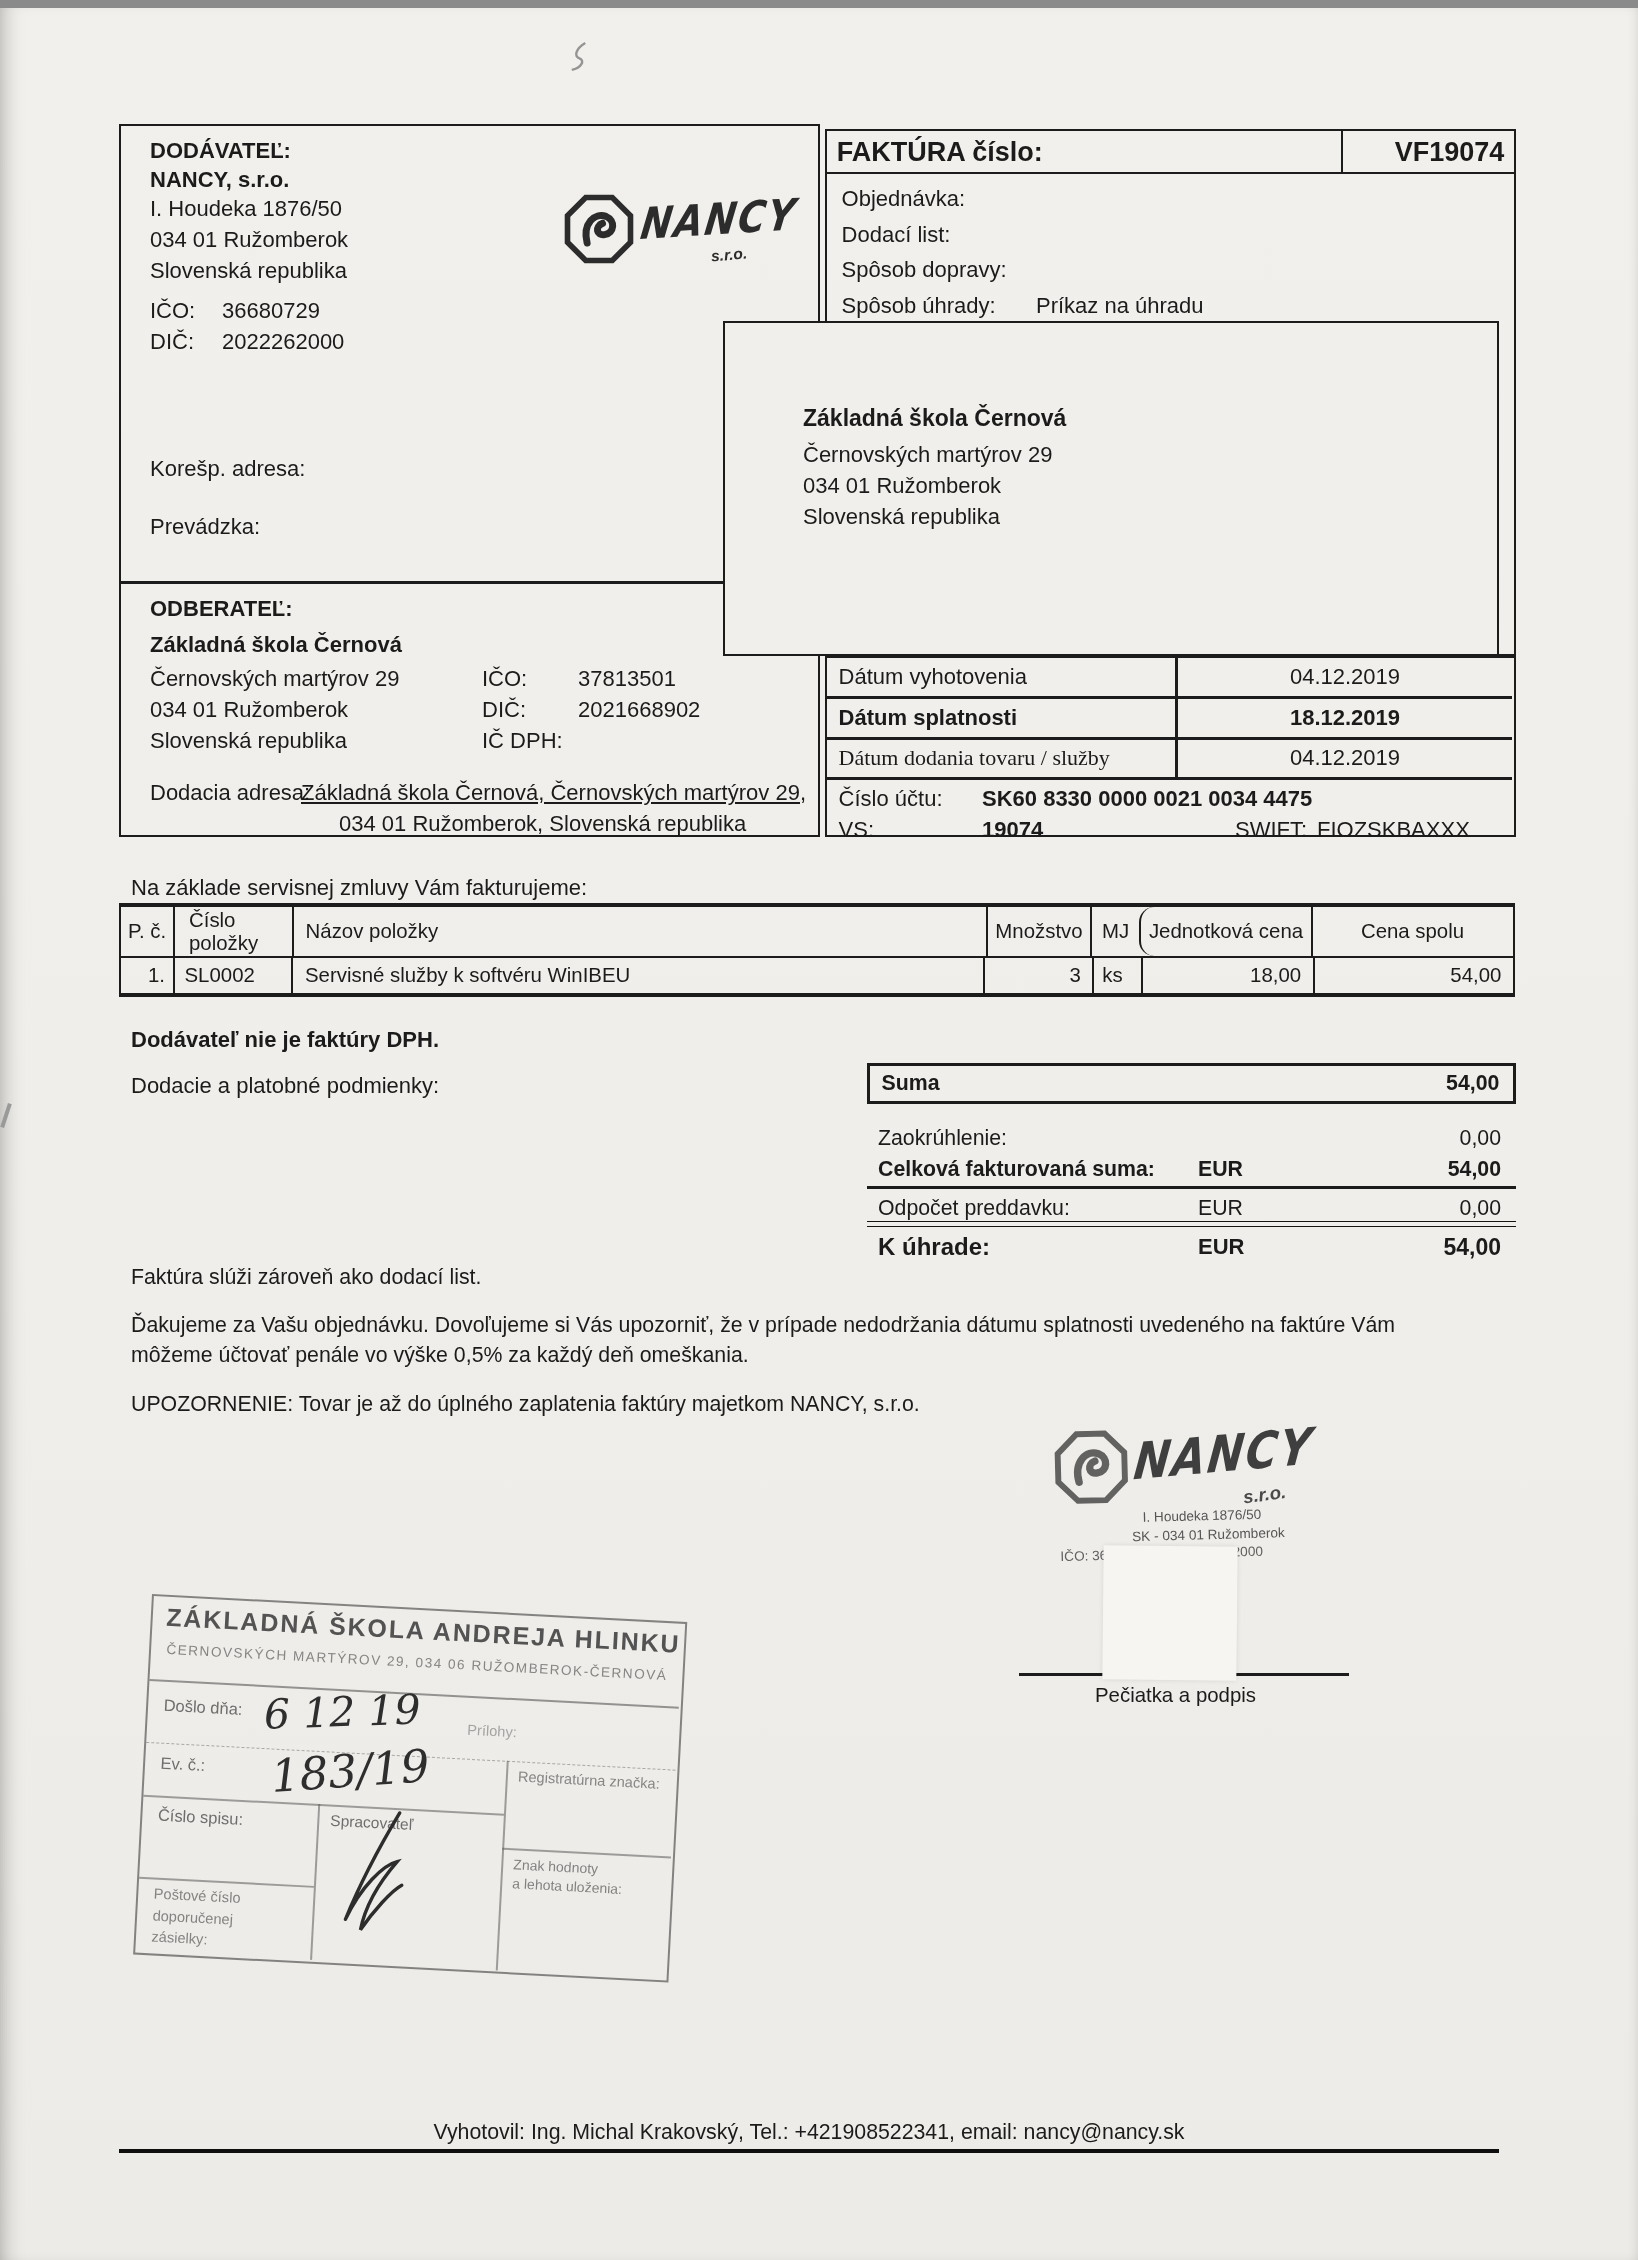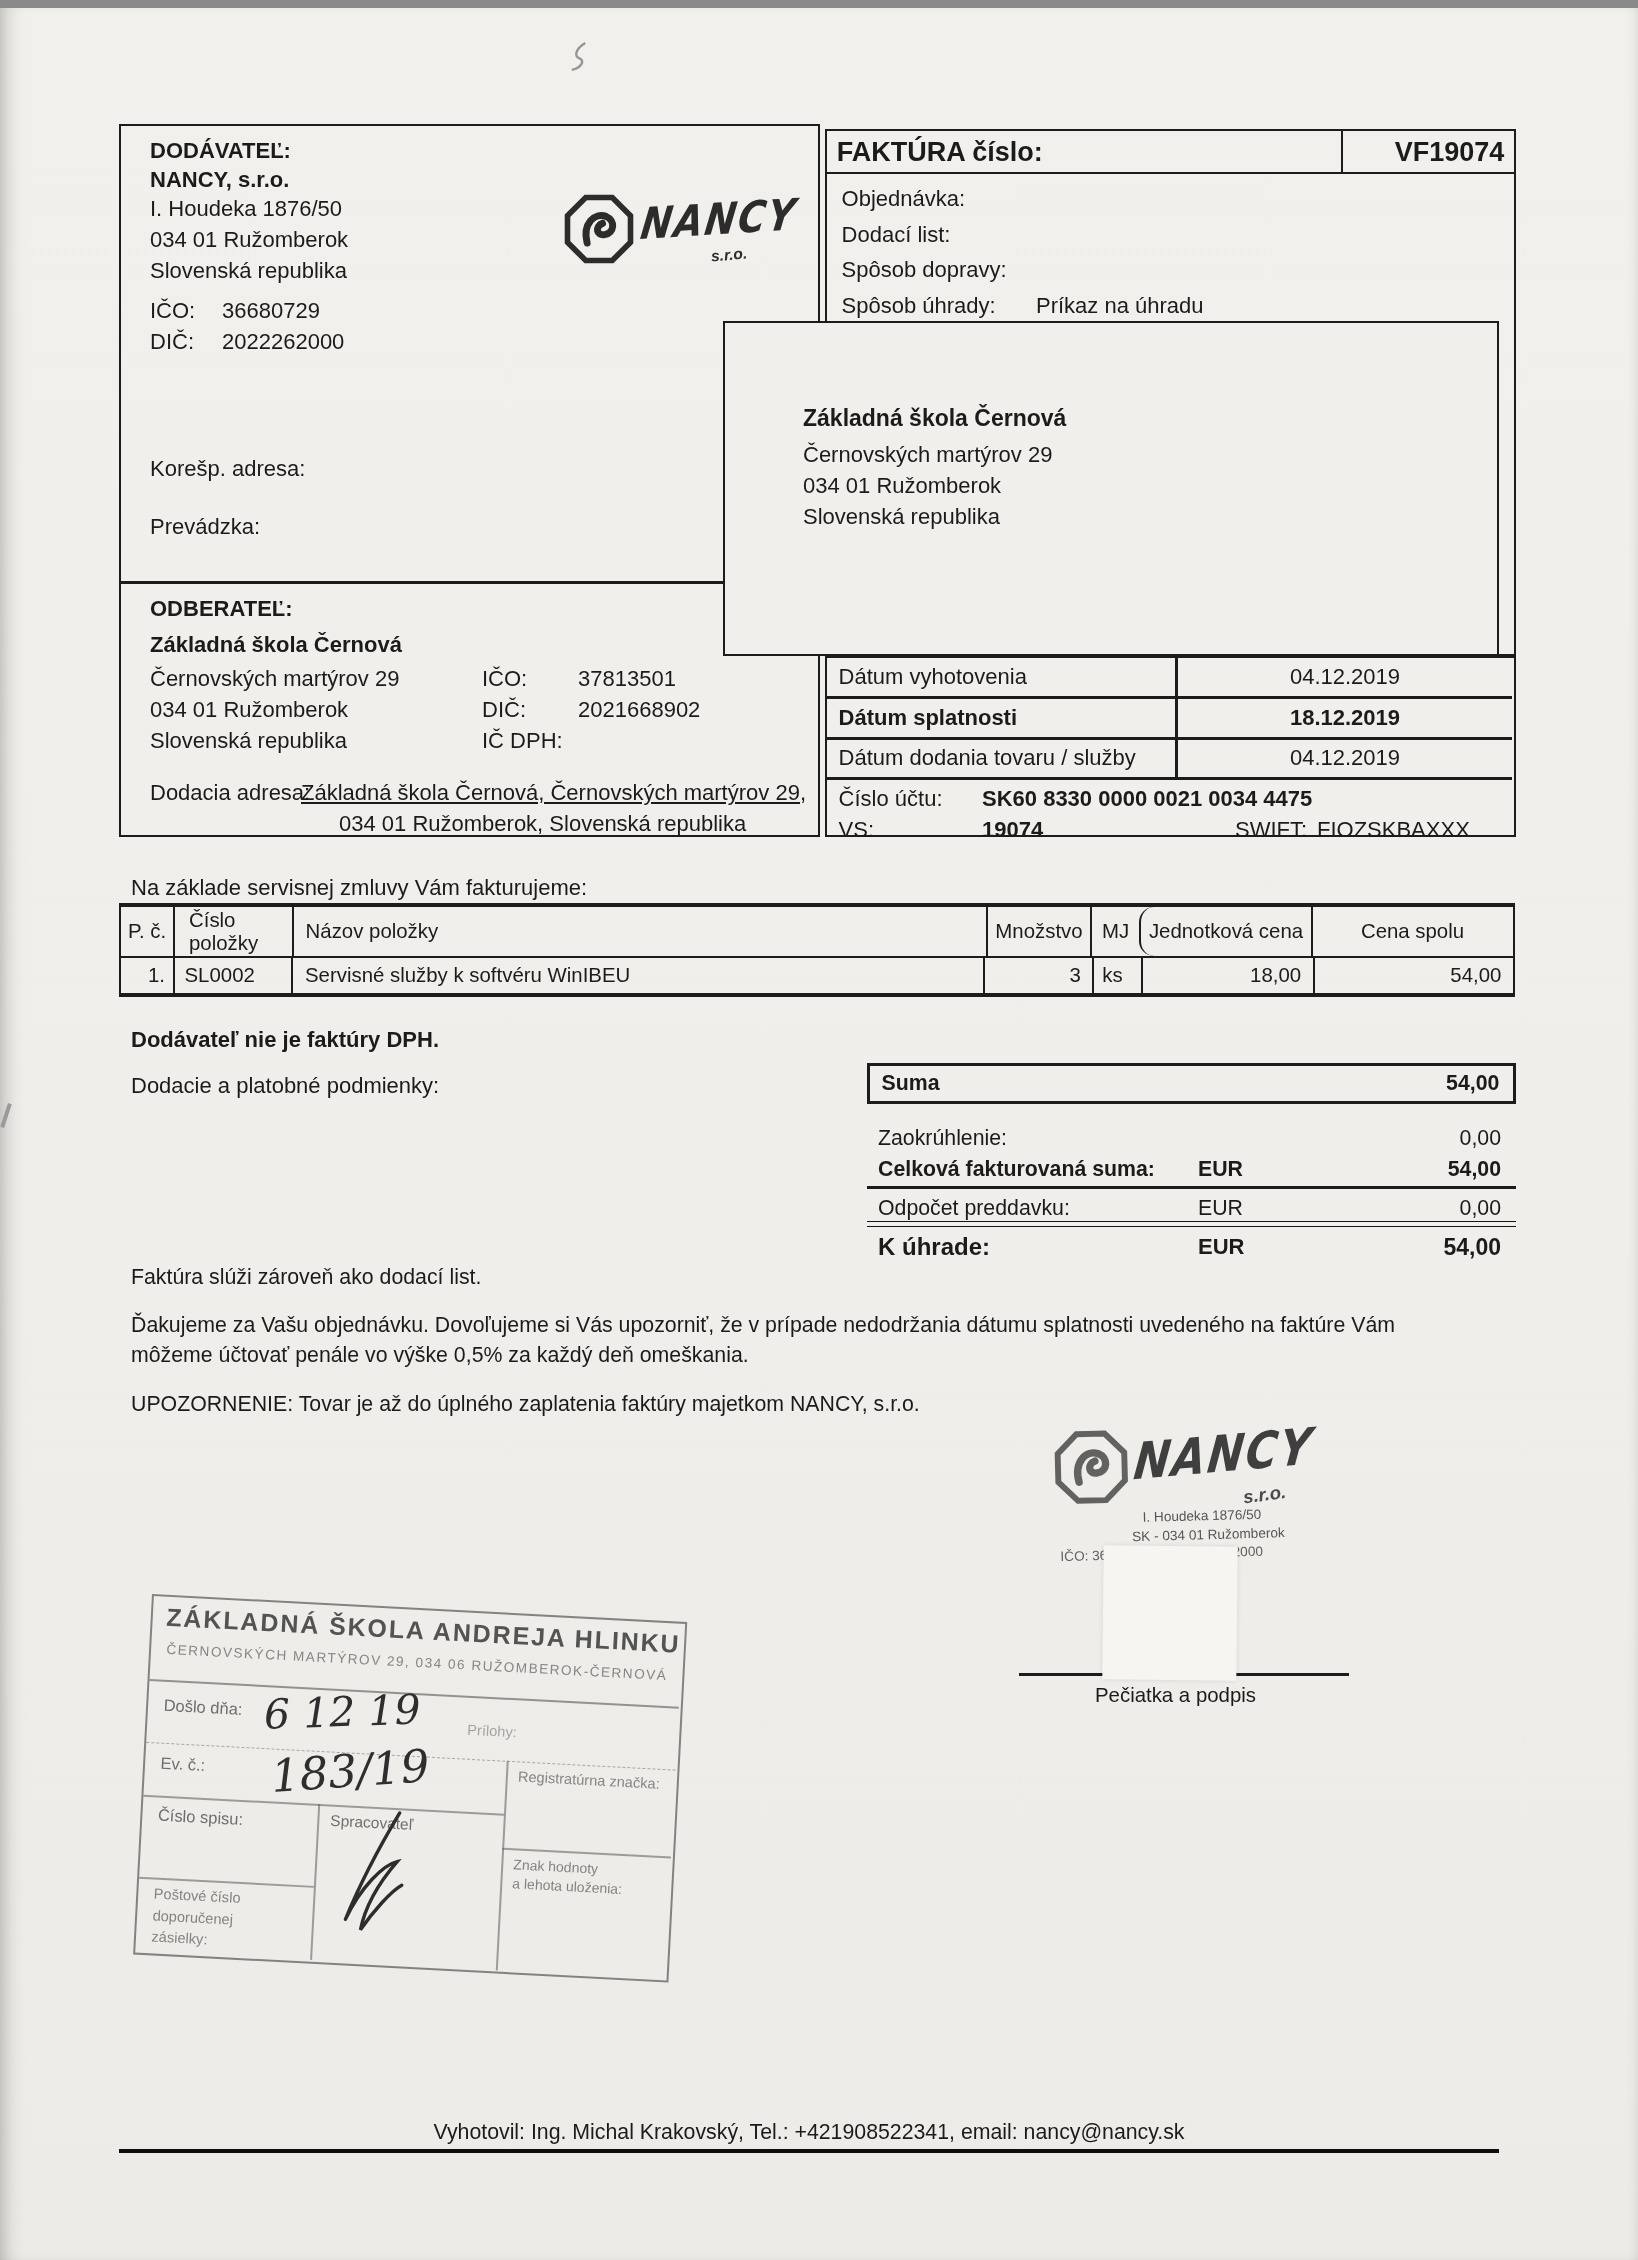--- a/index.html
+++ b/index.html
@@ -102,21 +102,21 @@
     <span class="t" style="left:78px;top:181px;">Slovenská republika</span>
   </div>
 
   <div class="box" style="left:825px;top:648px;width:691px;height:181px;background:#f1efeb;z-index:3;">
     <span class="t" style="left:11.6px;top:5.8px;">Dátum vyhotovenia</span>
     <span class="t" style="left:351px;top:5.8px;width:334px;text-align:center;">04.12.2019</span>
     <div class="line" style="left:0;top:38px;width:685px;height:2.9px;"></div>
     <span class="t b" style="left:11.6px;top:47px;">Dátum splatnosti</span>
     <span class="t b" style="left:351px;top:47px;width:334px;text-align:center;">18.12.2019</span>
     <div class="line" style="left:0;top:79px;width:685px;height:2.9px;"></div>
-    <span class="t" style="left:11.6px;top:87px;">Dátum dodania tovaru / služby</span>
+    <span class="t" style="left:11.6px;top:87px;font-family:Liberation Serif, serif;">Dátum dodania tovaru / služby</span>
     <span class="t" style="left:351px;top:87px;width:334px;text-align:center;">04.12.2019</span>
     <div class="line" style="left:348px;top:0;width:2.9px;height:119px;"></div>
     <div class="line" style="left:0;top:119px;width:685px;height:2.9px;"></div>
     <span class="t" style="left:11.6px;top:128px;">Číslo účtu:</span>
     <span class="t b" style="left:155px;top:128px;">SK60 8330 0000 0021 0034 4475</span>
     <span class="t" style="left:11.6px;top:159px;">VS:</span>
     <span class="t b" style="left:155px;top:159px;">19074</span>
     <span class="t" style="left:408px;top:159px;">SWIFT:</span>
     <span class="t" style="left:490px;top:159px;">FIOZSKBAXXX</span>
   </div>

